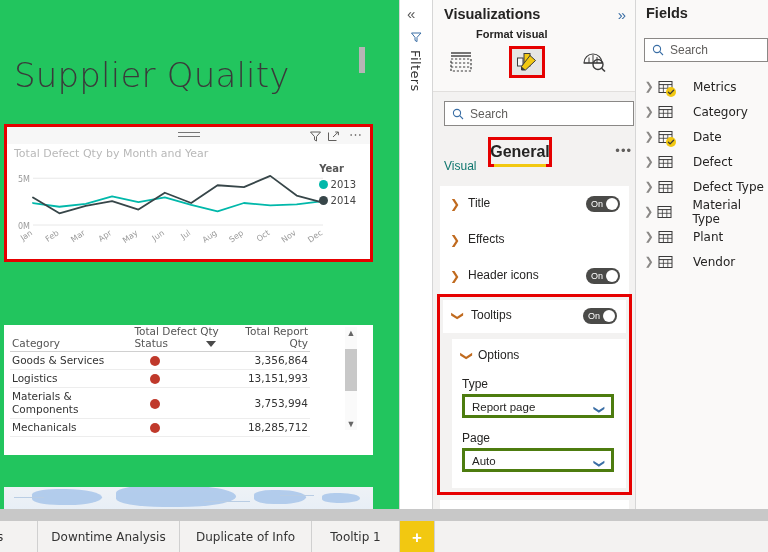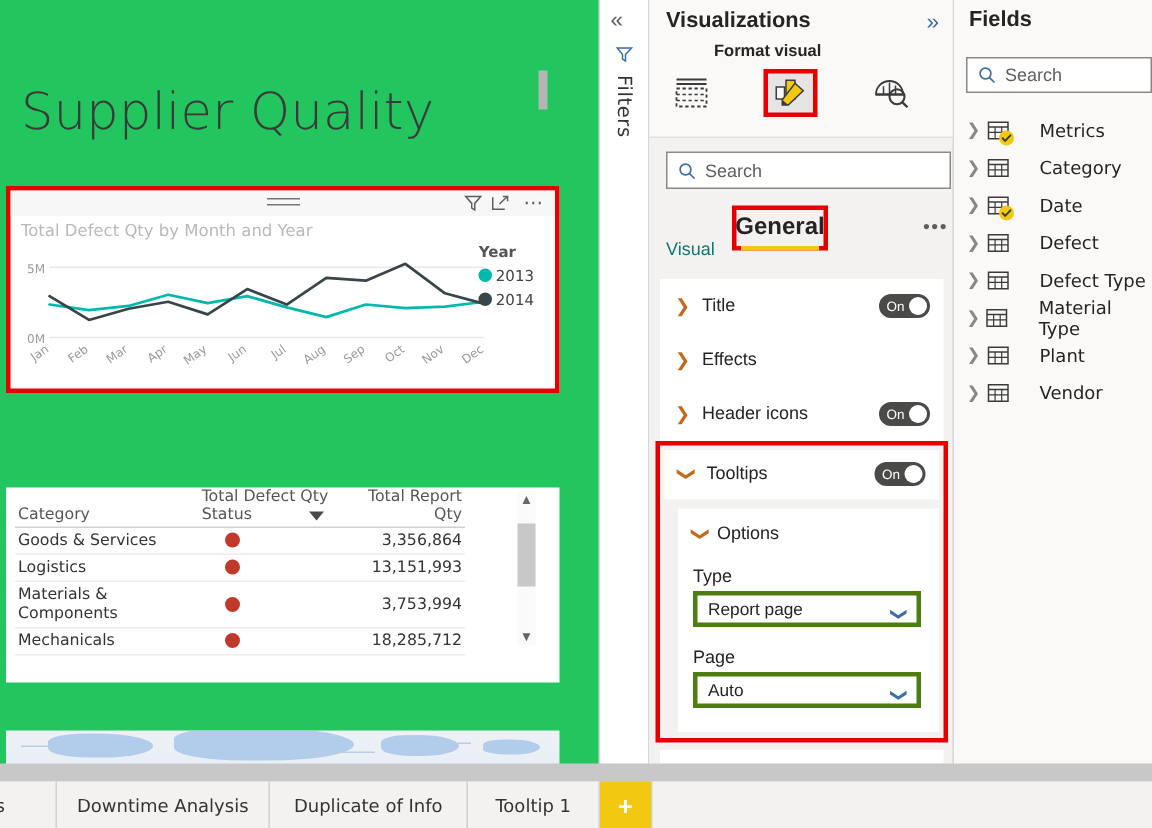--- a/index.html
+++ b/index.html
@@ -62,21 +62,21 @@
     white-space: nowrap;
   }
   #chart-plot { position: absolute; left: 0; top: 34px; width: 369px; height: 98px; }
   #legend-title {
     position: absolute; right: 26px; top: 36px;
     font-size: 10px; font-weight: bold; color: #555; font-family:"DejaVu Sans",sans-serif;
   }
   .legend-item {
     position: absolute; right: 14px;
     font-size: 10px; color: #444; font-family:"DejaVu Sans",sans-serif;
-    display: flex; gap: 3px;
+    display: flex; align-items: center; gap: 3px;
   }
   #legend-2013 { top: 52px; }
   #legend-2014 { top: 68px; }
   .legend-dot { width: 9px; height: 9px; border-radius: 50%; display:inline-block; }
 
   
   #table-visual {
     position: absolute; left: 4px; top: 325px;
     width: 369px; height: 130px; background: #fff;
   }

